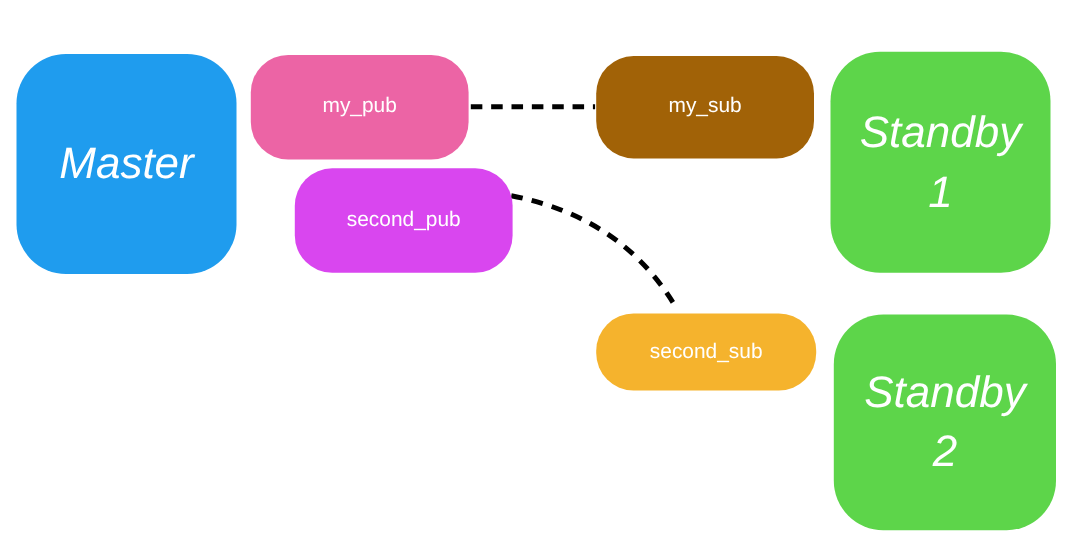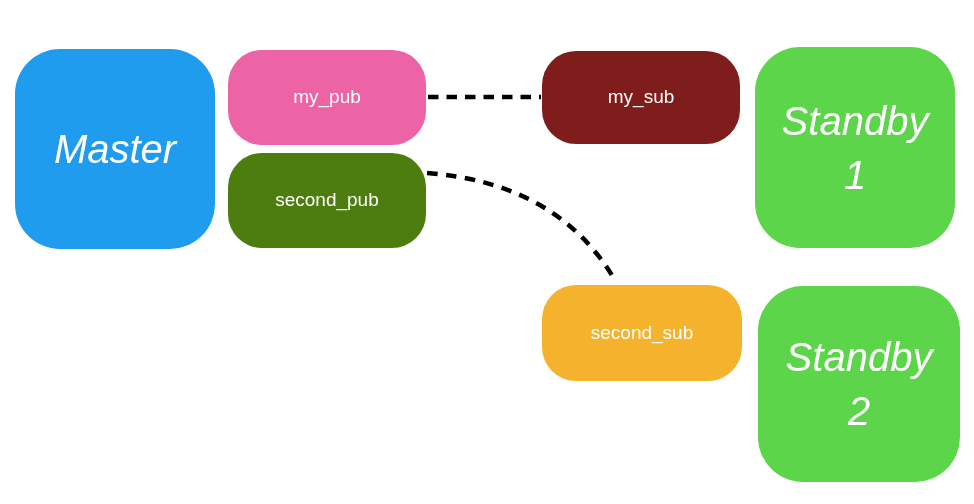--- a/index.html
+++ b/index.html
@@ -39,21 +39,21 @@
     font-weight: 400;
   }
   .node-line { display: block; }
 
   
   #n-master-db   { left: 15px;  top: 49px;  width: 200px; height: 200px; }
   #n-my-pub      { left: 228px; top: 50px;  width: 198px; height: 95px;  }
   #n-second-pub  { left: 228px; top: 153px; width: 198px; height: 95px;  }
   #n-my-sub      { left: 542px; top: 51px;  width: 198px; height: 93px;  }
   #n-standby-1   { left: 755px; top: 47px;  width: 200px; height: 201px; }
-  #n-second-sub  { left: 542px; top: 285px; width: 200px; height: 96px;  }
+  #n-second-sub  { left: 542px; top: 285px; width: 200px; height: 70px;  }
   #n-standby-2   { left: 758px; top: 286px; width: 202px; height: 196px; }
 
   .connector-layer {
     position: absolute;
     left: 0; top: 0;
     width: 974px; height: 504px;
     pointer-events: none;
   }
 </style>
 </head>
@@ -67,25 +67,25 @@
   </svg>
 
   <div class="node node-big" id="n-master-db" style="background: rgb(31, 156, 238);">
     <span class="node-line">Master</span>
   </div>
 
   <div class="node node-small" id="n-my-pub" style="background: rgb(236, 100, 165);">
     <span class="node-line">my_pub</span>
   </div>
 
-  <div class="node node-small" id="n-second-pub" style="background: #4d7c0f;">
+  <div class="node node-small" id="n-second-pub" style="background: #d946ef; margin-left: 40px;">
     <span class="node-line">second_pub</span>
   </div>
 
-  <div class="node node-small" id="n-my-sub" style="background: #7f1d1d; align-items: center;">
+  <div class="node node-small" id="n-my-sub" style="background: #a16207; align-items: center;">
     <span class="node-line">my_sub</span>
   </div>
 
   <div class="node node-big" id="n-standby-1" style="background: rgb(93, 213, 74);">
     <span class="node-line">Standby</span>
     <span class="node-line">1</span>
   </div>
 
   <div class="node node-small" id="n-second-sub" style="background: rgb(245, 179, 45);">
     <span class="node-line">second_sub</span>

